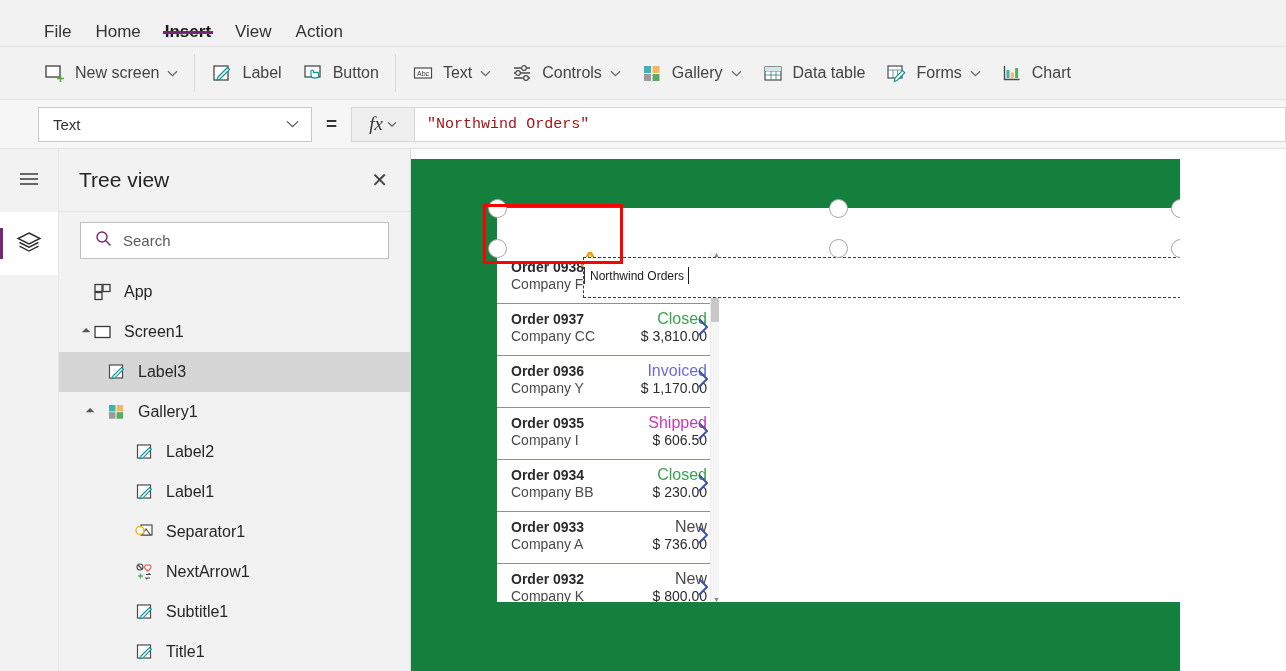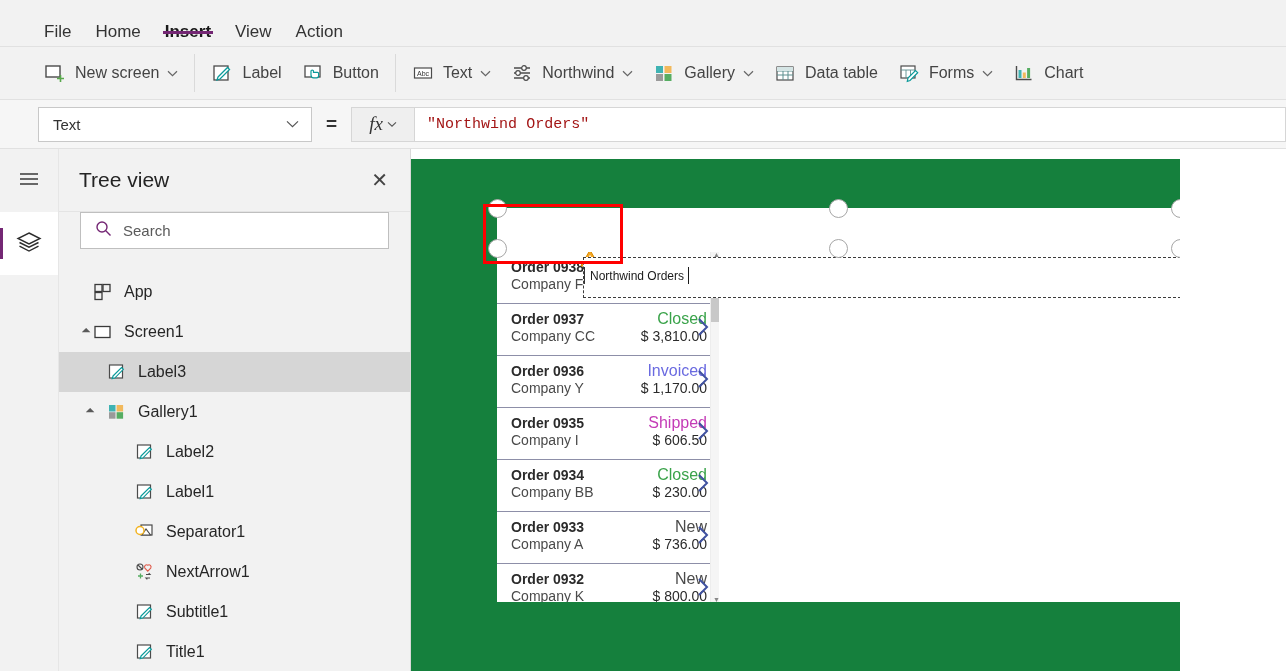--- a/index.html
+++ b/index.html
@@ -99,21 +99,21 @@
   .treepanel {
     position: absolute; top: 149px; left: 59px; width: 352px; height: 522px;
     background: #f2f2f2; border-right: 1px solid #d9d9d9;
   }
   .tree-header {
     height: 63px; display: flex; align-items: center; justify-content: space-between;
     padding: 0 22px 0 20px; border-bottom: 1px solid #e4e4e4;
   }
   .tree-title { font-size: 21px; color: #242424; }
   .tree-close { font-size: 20px; color: #444; line-height: 1; cursor: default; }
-  .search-wrap { height: 57px; display: flex; align-items: flex-start; padding: 0 21px; }
+  .search-wrap { height: 57px; display: flex; align-items: center; padding: 0 21px; }
   .search-box {
     flex: 1; height: 37px; background: #ffffff; border: 1px solid #bfbfbf;
     display: flex; align-items: center; padding-left: 14px; gap: 11px;
   }
   .search-ph { font-size: 15px; color: #5a5a5a; }
   .tree-list { padding-top: 3px; }
   .tree-row {
     height: 40px; display: flex; align-items: center;
     padding-left: 20px; cursor: default; font-size: 16px; color: #262626;
   }
@@ -266,21 +266,21 @@
 
       <div class="rb-btn">
         <span class="rb-ico">
           <svg width="22" height="22" viewBox="0 0 22 22">
             <path d="M3 6h16M3 11h16M3 16h16" stroke="#4b4b4b" stroke-width="1.3"></path>
             <circle cx="13" cy="6" r="2.3" fill="#fff" stroke="#4b4b4b" stroke-width="1.2"></circle>
             <circle cx="7" cy="11" r="2.3" fill="#fff" stroke="#4b4b4b" stroke-width="1.2"></circle>
             <circle cx="15" cy="16" r="2.3" fill="#fff" stroke="#4b4b4b" stroke-width="1.2"></circle>
           </svg>
         </span>
-        <span class="rb-label">Northwind</span>
+        <span class="rb-label">Controls</span>
         <svg class="caret-svg" viewBox="0 0 11 7">
             <path d="M1 1.3L5.5 5.6 10 1.3" stroke="#666" stroke-width="1.2" fill="none"></path>
           </svg>
       </div>
 
       <div class="rb-btn">
         <span class="rb-ico">
           <svg width="22" height="22" viewBox="0 0 22 22">
             <rect x="3" y="4" width="7" height="7" fill="#3fb3b3"></rect>
             <rect x="11.5" y="4" width="7" height="7" fill="#f2b95c"></rect>

